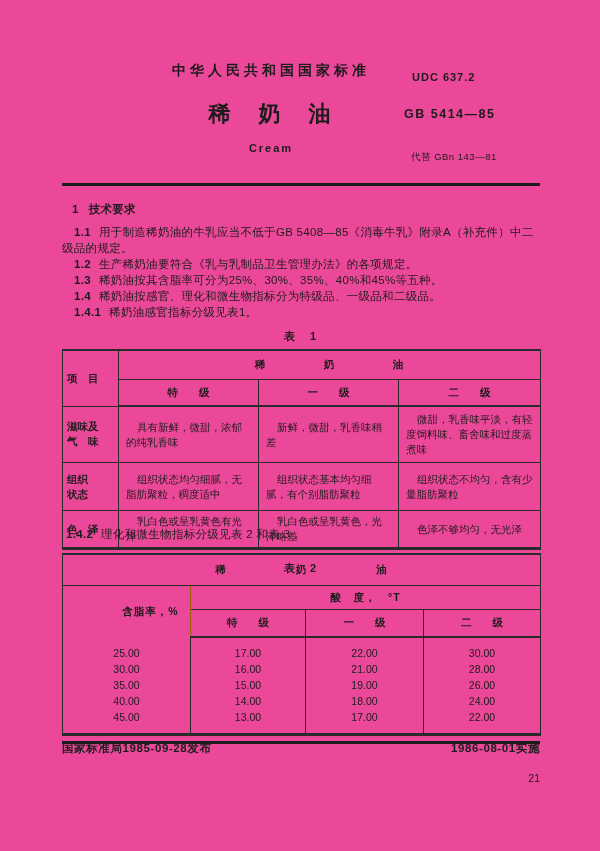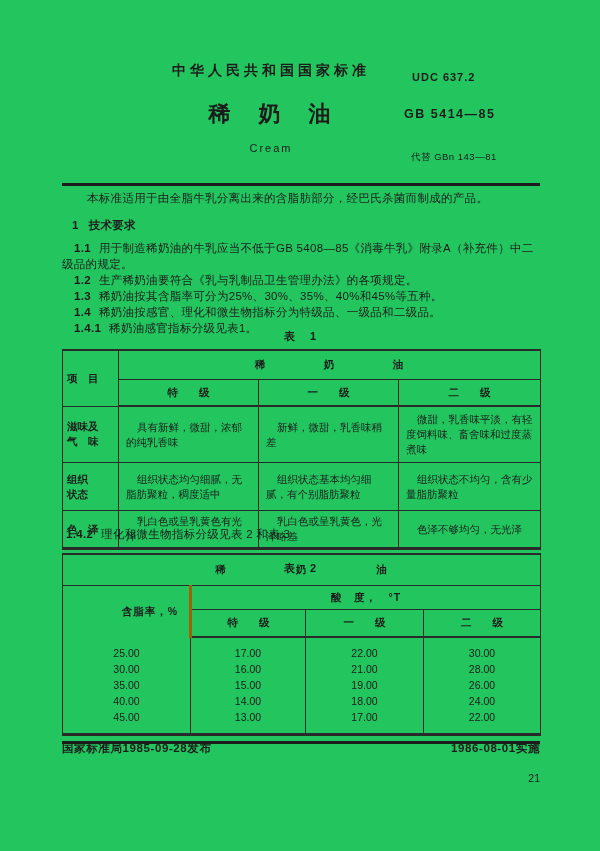--- a/index.html
+++ b/index.html
@@ -1,25 +1,25 @@
 <!DOCTYPE html>
 <html><head>
 <meta charset="utf-8">
 <style>
   html,body{margin:0;padding:0;background:#ffffff;}
   .page{
-    position:relative;width:600px;height:851px;background:#22c55e;
+    position:relative;width:600px;height:851px;background:#ec4899;
     overflow:hidden;color:#1c1c1c;
     font-family:"Liberation Sans","DejaVu Sans",sans-serif;
   }
   
   .hdr-left{position:absolute;left:62px;top:62px;width:418px;text-align:center;}
   .std-org{font-size:14px;font-weight:bold;letter-spacing:4px;margin:0;}
   .doc-title{font-size:22px;font-weight:bold;letter-spacing:3px;margin:19px 0 0 0;}
-  .doc-sub{font-size:11px;font-weight:normal;letter-spacing:2px;margin:13px 0 0 0;}
+  .doc-sub{font-size:11px;font-weight:bold;letter-spacing:2px;margin:13px 0 0 0;}
   .hdr-right{position:absolute;left:404px;top:63px;width:150px;text-align:left;}
   .udc{font-size:11px;font-weight:bold;letter-spacing:1px;margin:8px;}
   .gbno{font-size:12.5px;font-weight:bold;letter-spacing:1.5px;margin:24px 0 0 0;}
   .repl{font-size:9.5px;letter-spacing:0.5px;margin:30px 0 0 7px;}
   .rule-top{position:absolute;left:62px;top:183px;width:478px;height:3px;background:#1c1c1c;}
   
   .bodytext{position:absolute;left:62px;top:190px;width:478px;font-size:11.5px;line-height:16px;letter-spacing:0.3px;}
   .intro{margin:0;text-indent:25px;}
   .sec-h{margin:11px 0 0 0;font-size:11.5px;font-weight:bold;text-indent:10px;}
   .sec-h .sno{margin-right:10px;}
@@ -39,21 +39,21 @@
   .t1 .grow td{height:21px;text-align:center;font-weight:bold;border-bottom:2px solid #2a2a2a;}
   .t1 .item{text-align:left;white-space:pre-line;line-height:15px;font-weight:bold;}
   .t1 .cellp{text-align:left;text-indent:11px;line-height:15px;padding:3px 7px;}
   .t1 .r1 td{height:49px;}
   .t1 .r2 td{height:41px;}
   .t1 .r3 td{height:24px;}
   
   .t2{top:553px;width:478px;font-size:10.5px;border:solid #2a2a2a;border-width:2px 1px 3px 1px;}
   .t2 td{padding:0;text-align:center;vertical-align:middle;}
   .t2 .ga{height:30px;border-bottom:1px solid #2a2a2a;font-weight:bold;letter-spacing:1px;}
-  .t2 .fat{border-right:3px solid #a16207;font-weight:bold;letter-spacing:1px;padding-left:48px;}
+  .t2 .fat{border-right:1px solid #a16207;font-weight:bold;letter-spacing:1px;padding-left:48px;}
   .t2 .acid{height:23px;border-bottom:1px solid #2a2a2a;font-weight:bold;letter-spacing:1px;}
   .t2 .g td{height:26px;border-bottom:2px solid #2a2a2a;font-weight:bold;}
   .t2 .g td + td{border-left:1px solid #2a2a2a;}
   .t2 .d td{height:16px;}
   .t2 .d td.sep{border-left:1px solid #2a2a2a;}
   .t2 .dfirst td{padding-top:7px;}
   .t2 .dlast td{padding-bottom:8px;}
   
   .rule-bot{position:absolute;left:62px;top:741px;width:478px;height:3px;background:#1c1c1c;}
   .footer{position:absolute;left:62px;top:741px;width:478px;display:flex;justify-content:space-between;font-size:11.5px;font-weight:bold;letter-spacing:0.6px;}
@@ -70,21 +70,20 @@
     <p class="doc-sub">Cream</p>
   </div>
   <div class="hdr-right">
     <p class="udc">UDC 637.2</p>
     <p class="gbno">GB 5414—85</p>
     <p class="repl">代替 GBn 143—81</p>
   </div>
   <div class="rule-top"></div>
 
   <div class="bodytext">
-    <p class="intro">本标准适用于由全脂牛乳分离出来的含脂肪部分，经巴氏杀菌而制成的产品。</p>
     <p class="sec-h">
       <span class="sno">1</span><span>技术要求</span>
     </p>
     <div class="clauses">
       <p class="clause">
         <span class="cno">1.1</span><span>用于制造稀奶油的牛乳应当不低于GB 5408—85《消毒牛乳》附录A（补充件）中二级品的规定。</span>
       </p>
       <p class="clause">
         <span class="cno">1.2</span><span>生产稀奶油要符合《乳与乳制品卫生管理办法》的各项规定。</span>
       </p>

